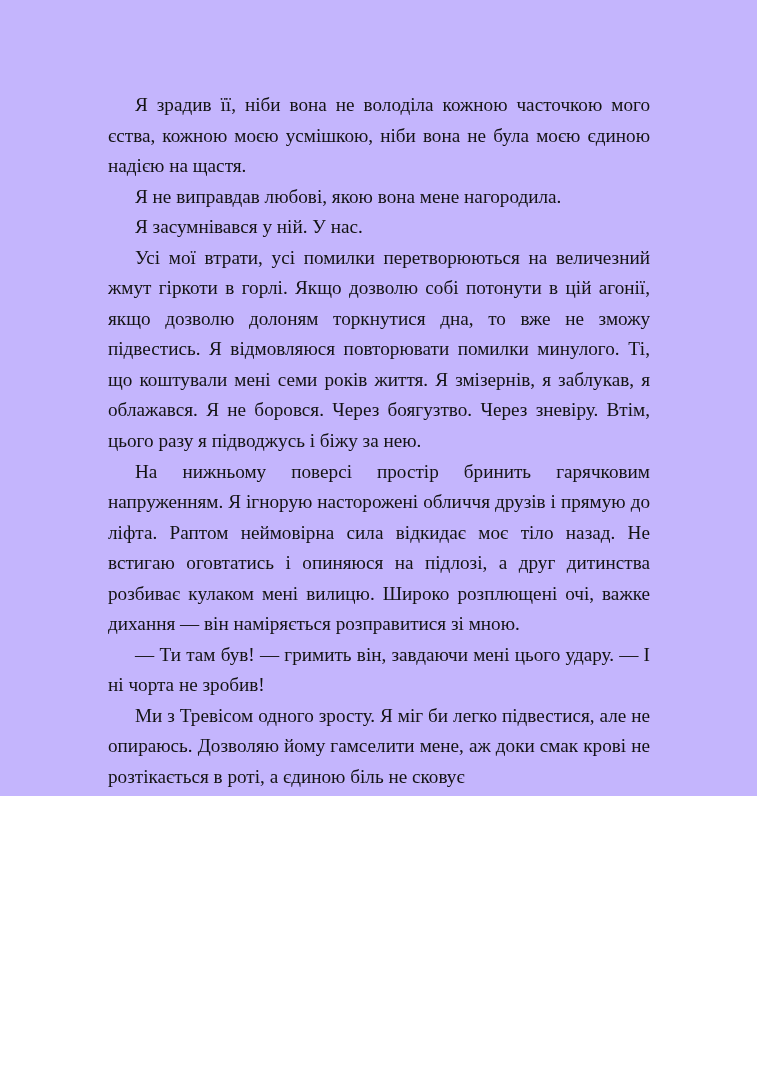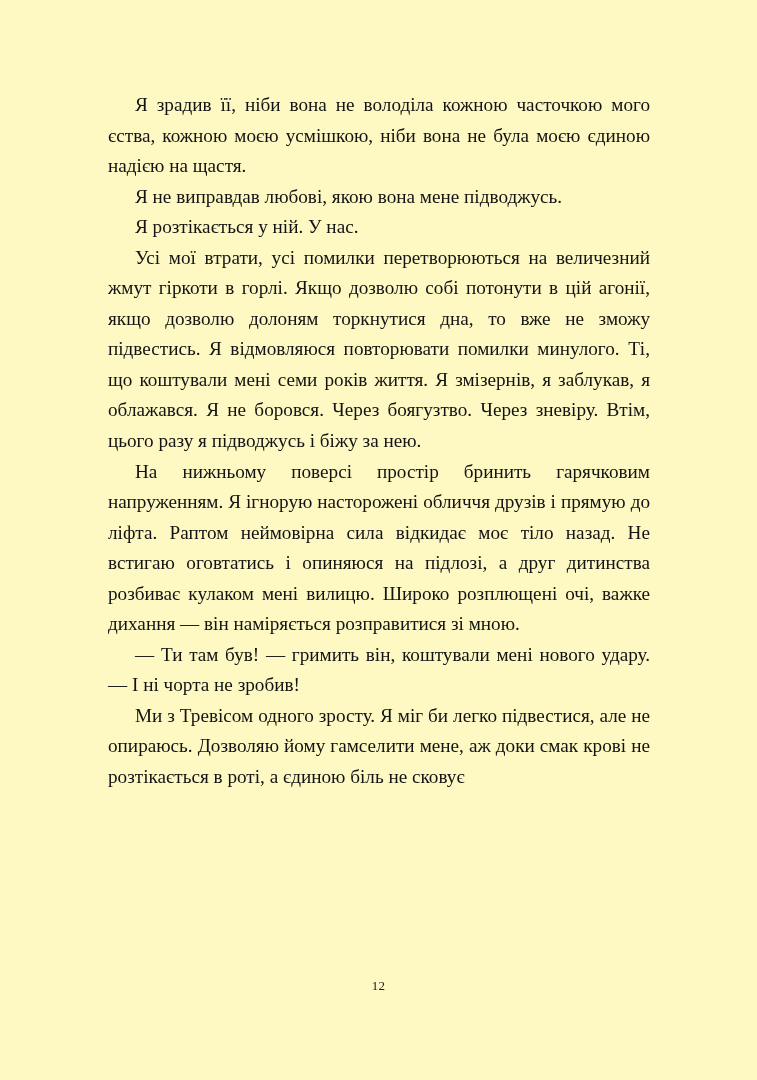--- a/index.html
+++ b/index.html
@@ -5,23 +5,23 @@
 <style>
   html, body {
     margin: 0;
     padding: 0;
     background: #ffffff;
   }
 
   .page {
     position: relative;
     width: 757px;
-    height: 1080px;
+    height: 796px;
     margin: 0 auto;
-    background: #fef9c3;
+    background: #c4b5fd;
     overflow: hidden;
   }
 
   .text-block {
     position: absolute;
     left: 108px;
     top: 90px;
     width: 542px;
     font-family: "Liberation Serif", "DejaVu Serif", serif;
     font-size: 19.2px;
@@ -58,23 +58,23 @@
     letter-spacing: 0.3px;
   }
 </style>
 </head>
 <body>
 
 <div class="page">
 
   <div class="text-block">
     <p class="para">Я зрадив її, ніби вона не володіла кожною часточкою мого єства, кожною моєю усмішкою, ніби вона не була моєю єдиною надією на щастя.</p>
-    <p class="para">Я не виправдав любові, якою вона мене підводжусь.</p>
-    <p class="para">Я розтікається у ній. У нас.</p>
+    <p class="para">Я не виправдав любові, якою вона мене нагородила.</p>
+    <p class="para">Я засумнівався у ній. У нас.</p>
     <p class="para">Усі мої втрати, усі помилки перетворюються на величезний жмут гіркоти в горлі. Якщо дозволю собі потонути в цій агонії, якщо дозволю долоням торкнутися дна, то вже не зможу підвестись. Я відмовляюся повторювати помилки минулого. Ті, що коштували мені семи років життя. Я змізернів, я заблукав, я облажався. Я не боровся. Через боягузтво. Через зневіру. Втім, цього разу я підводжусь і біжу за нею.</p>
     <p class="para">На нижньому поверсі простір бринить гарячковим напруженням. Я ігнорую насторожені обличчя друзів і прямую до ліфта. Раптом неймовірна сила відкидає моє тіло назад. Не встигаю оговтатись і опиняюся на підлозі, а друг дитинства розбиває кулаком мені вилицю. Широко розплющені очі, важке дихання — він наміряється розправитися зі мною.</p>
-    <p class="para">— Ти там був! — гримить він, коштували мені нового удару. — І ні чорта не зробив!</p>
+    <p class="para">— Ти там був! — гримить він, завдаючи мені цього удару. — І ні чорта не зробив!</p>
     <p class="para">Ми з Тревісом одного зросту. Я міг би легко підвестися, але не опираюсь. Дозволяю йому гамселити мене, аж доки смак крові не розтікається в роті, а єдиною біль не сковує</p>
   </div>
 
   <div class="page-number">12</div>
 
 </div>
 
 </body></html>

